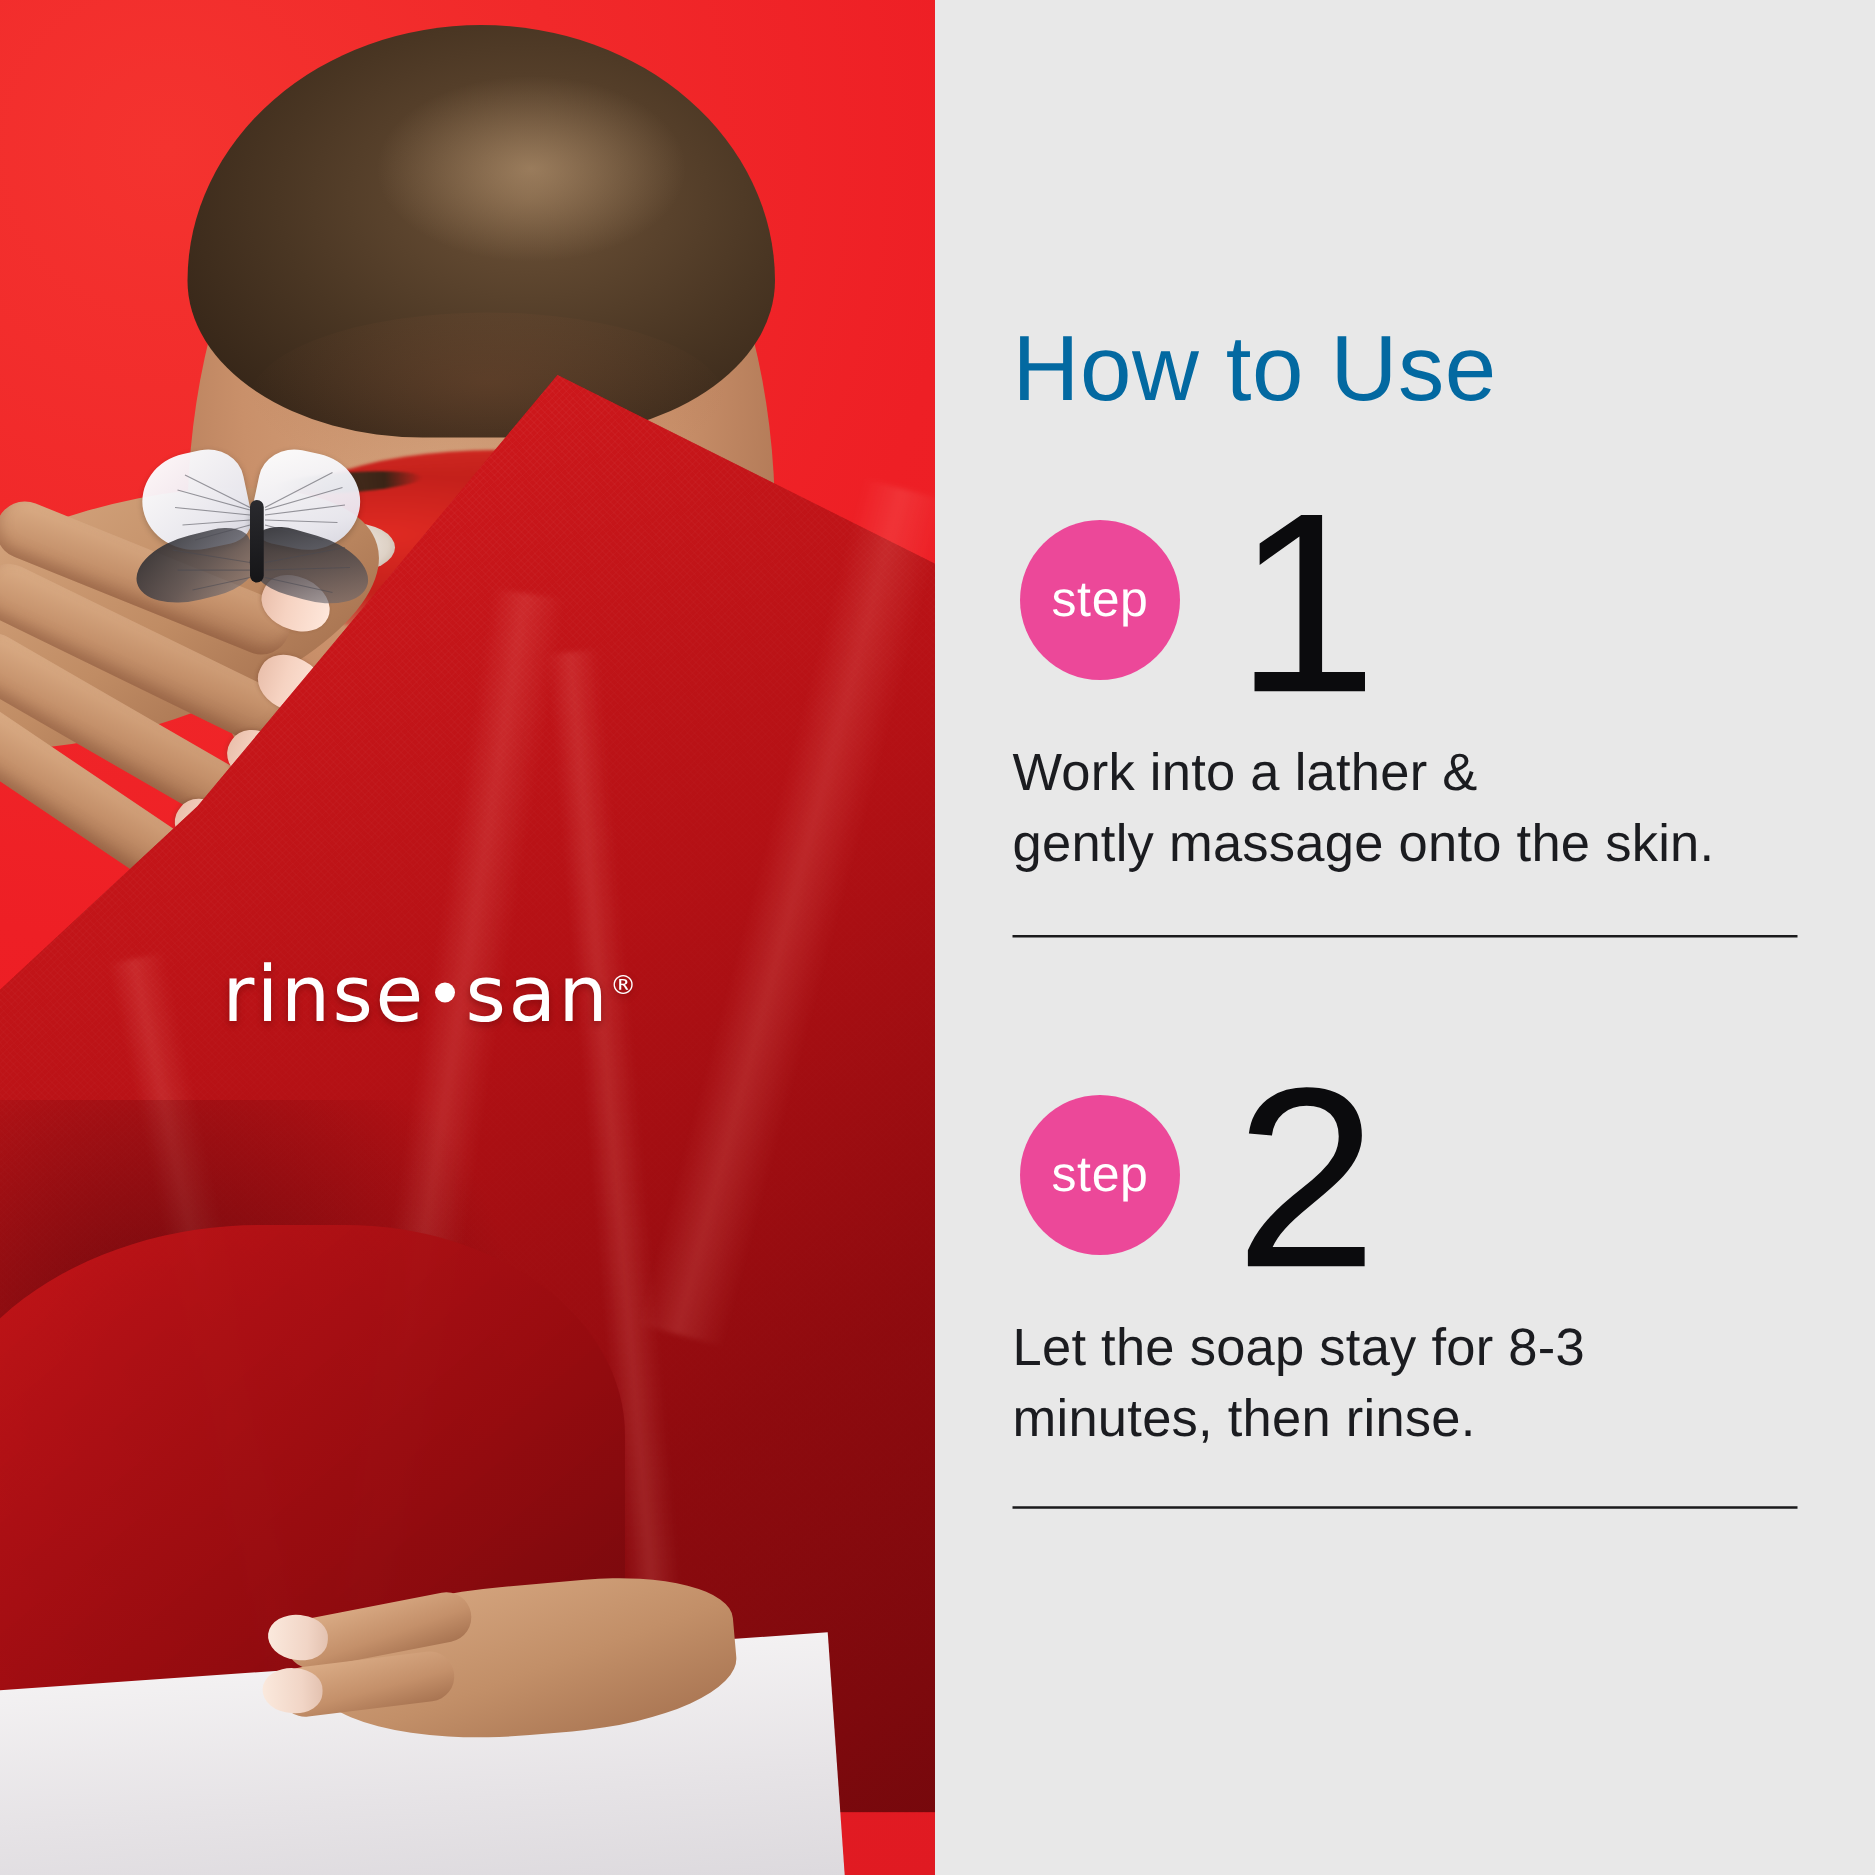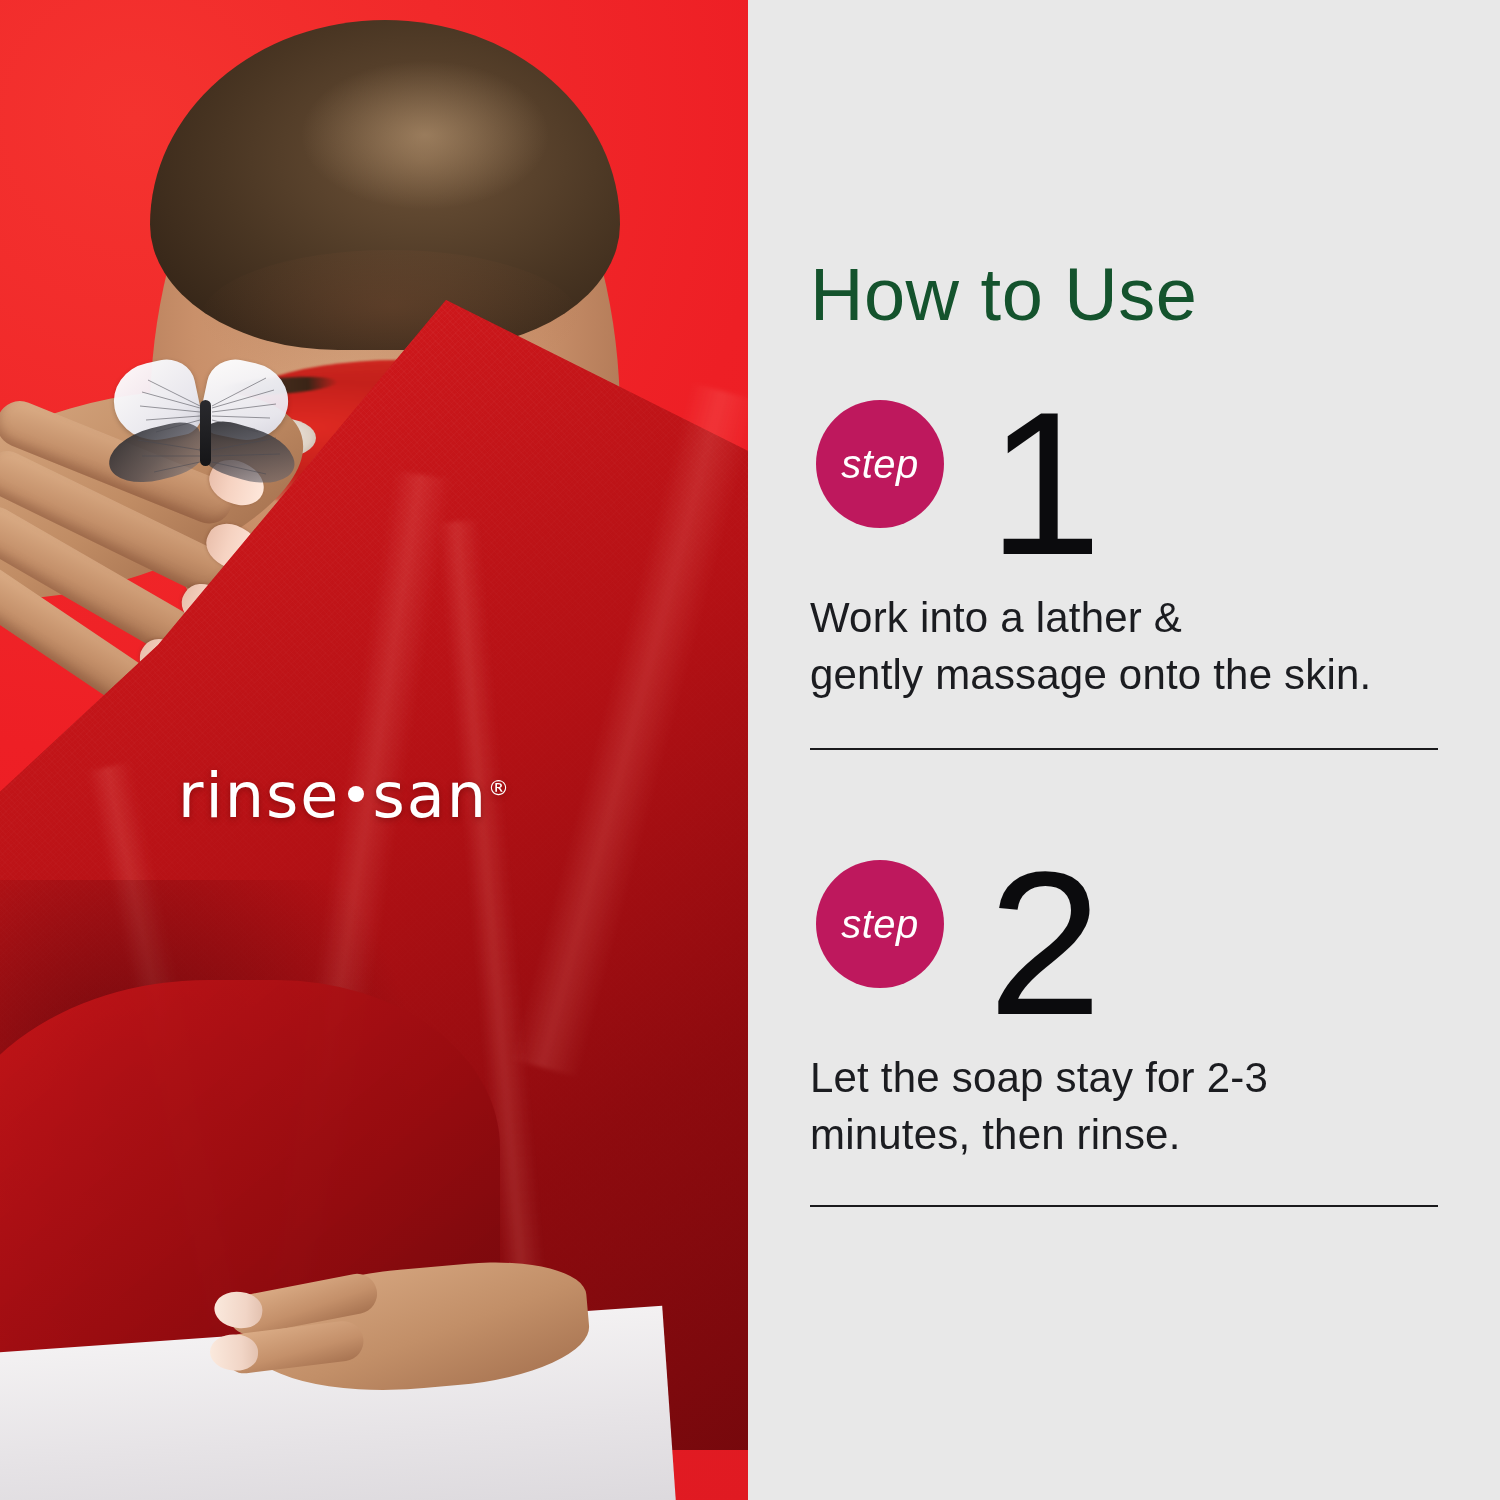--- a/index.html
+++ b/index.html
@@ -364,44 +364,43 @@
     left: 748px; top: 0;
     width: 752px;
     height: 1500px;
     background: #e8e8e8;
   }
   .heading {
     position: absolute;
     left: 62px; top: 258px;
     font-size: 74px;
     font-weight: 300;
-    color: #14532d;
+    color: #0369a1;
     letter-spacing: 0.5px;
     line-height: 1;
     white-space: nowrap;
   }
 
   .step-block { position: absolute; left: 62px; width: 640px; }
   .step-block.s1 { top: 400px; }
   .step-block.s2 { top: 860px; }
 
   .step-head {
     position: relative;
     height: 195px;
   }
   .step-badge {
     position: absolute;
-    left: 6px; top: 0;
+    left: 6px; top: 16px;
     width: 128px; height: 128px;
     border-radius: 50%;
-    background: #be185d;
+    background: #ec4899;
     display: flex;
     align-items: center;
     justify-content: center;
-    font-style: italic;
   }
   .step-badge-label {
     color: #ffffff;
     font-size: 40px;
     font-weight: 300;
     letter-spacing: 0.5px;
     line-height: 1;
   }
   .step-number {
     position: absolute;
@@ -533,20 +532,20 @@
 
     <div class="divider d1"></div>
 
     <div class="step-block s2">
       <div class="step-head">
         <div class="step-badge">
           <span class="step-badge-label">step</span>
         </div>
         <div class="step-number">2</div>
       </div>
-      <div class="step-text">Let the soap stay for 2-3
+      <div class="step-text">Let the soap stay for 8-3
 minutes, then rinse.</div>
     </div>
 
     <div class="divider d2"></div>
 
   </div>
 </div>
 
 </body></html>

